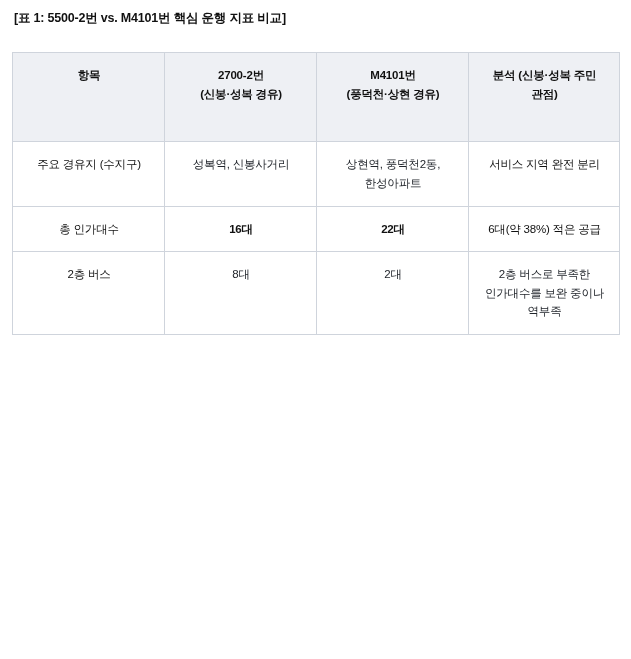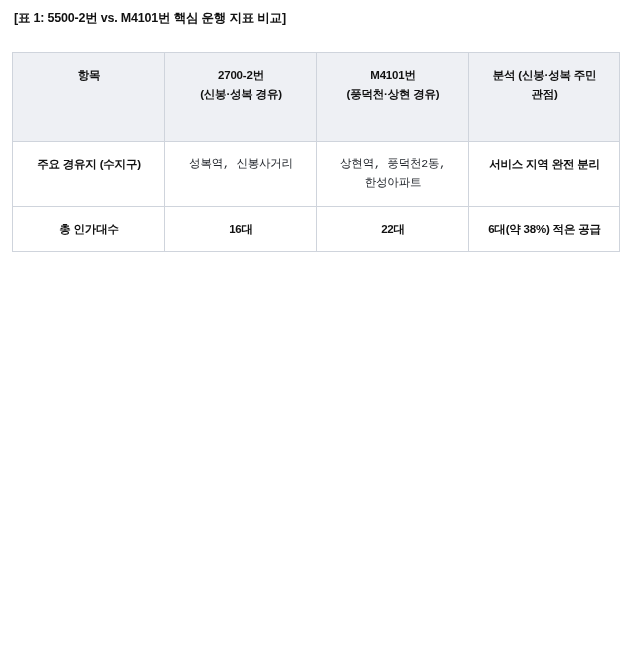--- a/index.html
+++ b/index.html
@@ -56,30 +56,29 @@
     background: #eef0f4;
     font-weight: bold;
     text-align: left;
     height: 62px;
     font-size: 11.5px;
   }
   tbody td {
     background: #ffffff;
   }
   tbody td.label {
-    font-weight: bold;
+    font-weight: normal;
     margin-left: 26px;
   }
   tbody td.analysis {
-    font-weight: bold;
+    font-weight: normal;
   }
   tbody td.plain {
     font-weight: normal;
     color: #22262c;
-    font-family: Liberation Mono, monospace;
   }
   tbody tr.r-main td.strong {
     font-weight: bold;
   }
   .nowrapline { display: block; }
 </style>
 </head>
 <body>
 
 <div class="page">
@@ -117,18 +116,24 @@
       </tr>
 
 
       <tr class="r-main">
         <td class="label">총 인가대수</td>
         <td class="strong">16대</td>
         <td class="strong">22대</td>
         <td class="analysis">6대(약 38%) 적은 공급</td>
       </tr>
 
+      <tr class="r-main">
+        <td class="label">2층 버스</td>
+        <td class="plain">8대</td>
+        <td class="plain">2대</td>
+        <td class="plain">2층 버스로 부족한 인가대수를 보완 중이나 역부족</td>
+      </tr>
 
 
 
     </tbody>
   </table>
 </div>
 
 </body></html>

